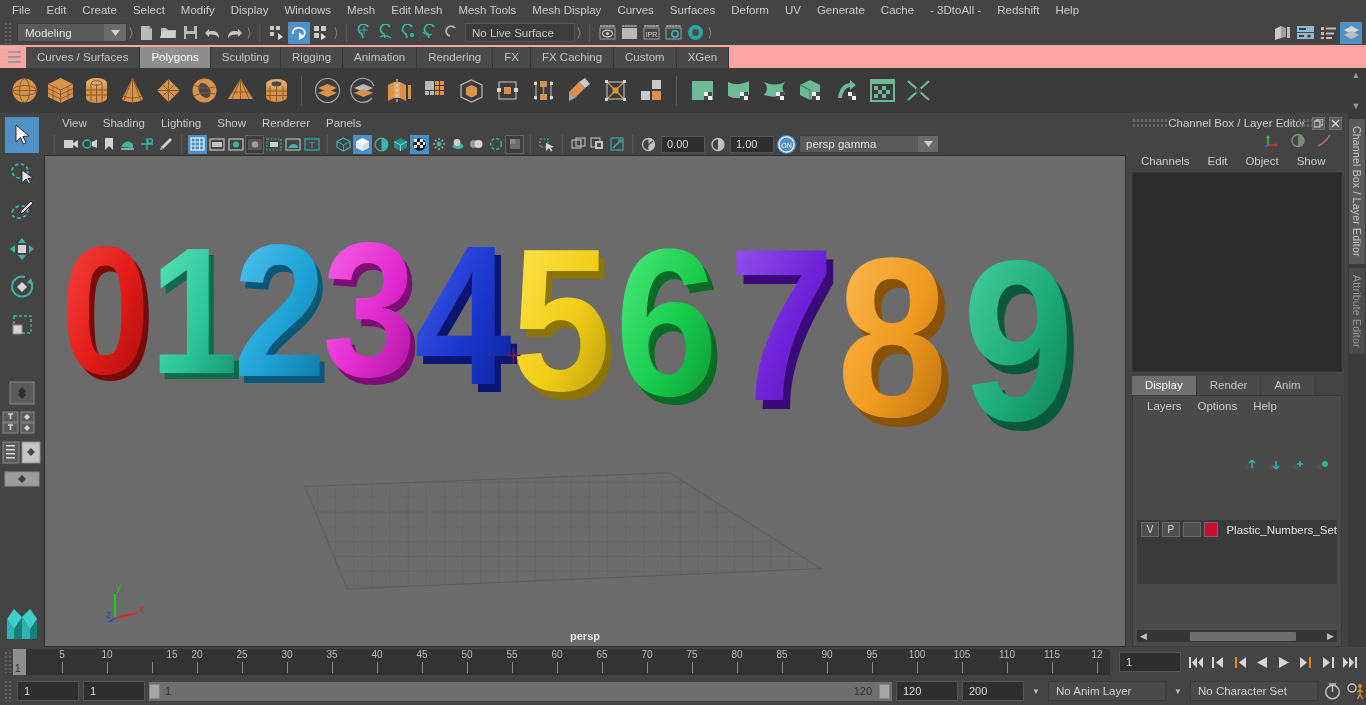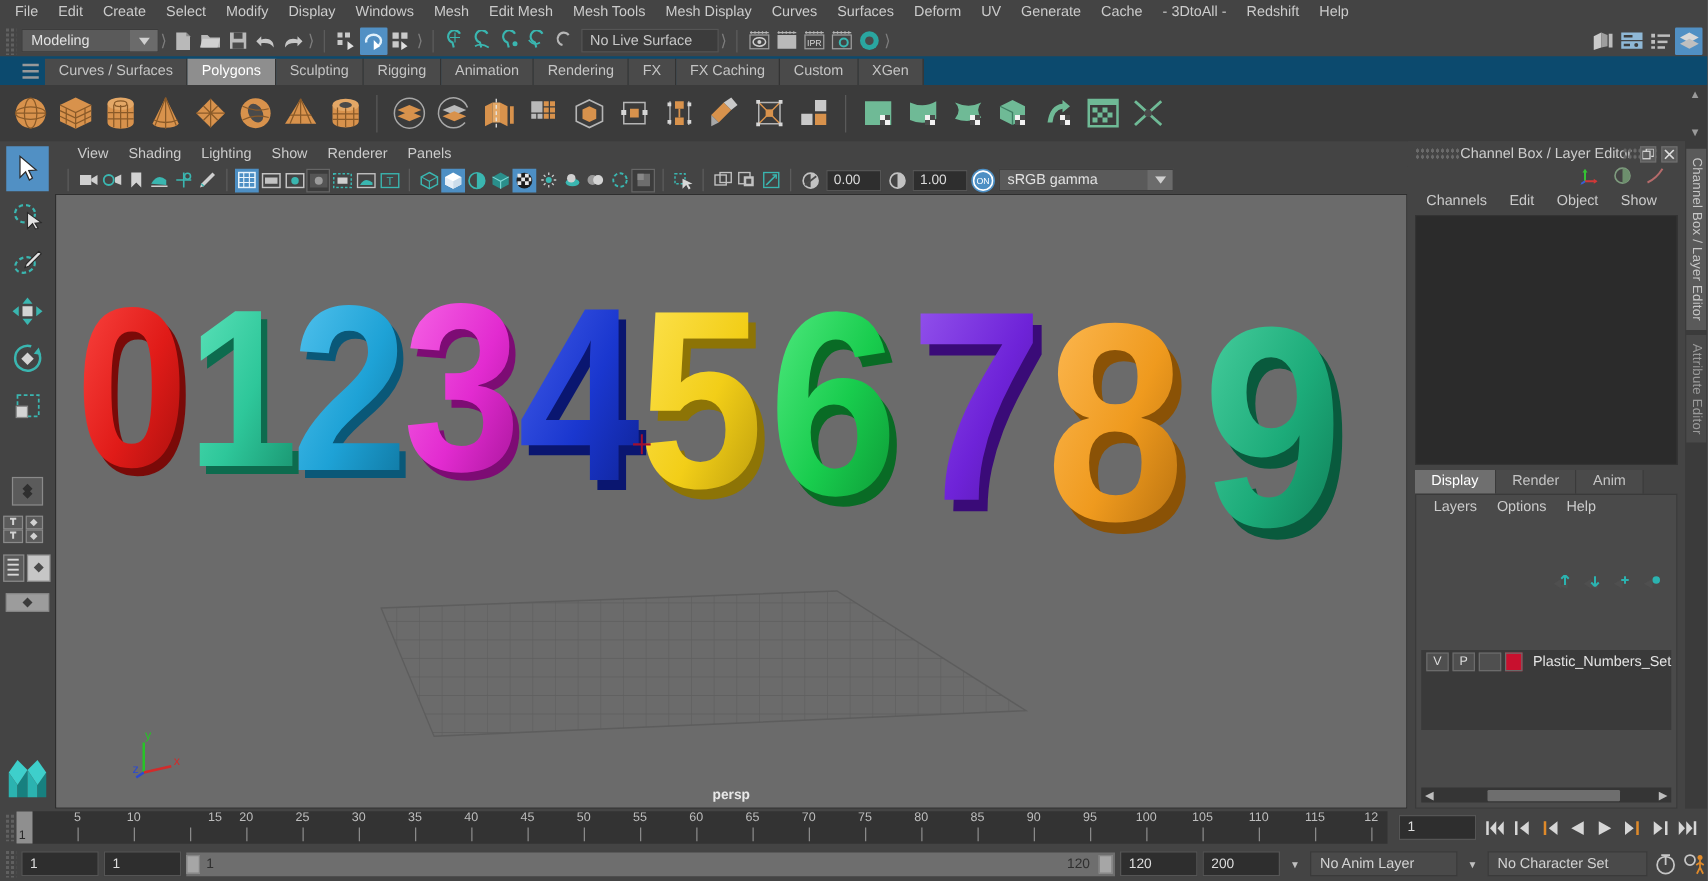--- a/index.html
+++ b/index.html
@@ -27,21 +27,21 @@
   .modesel .arrow{ width:22px; height:17px; background:#6b6b6b; display:flex; align-items:center; justify-content:center; }
   .sep{ width:1px; height:18px; background:#5c5c5c; margin:0 6px; }
   .sepdash{ width:8px; height:18px; display:flex; align-items:center; justify-content:center; color:#7d7d7d; font-size:13px; }
   .sbtn{ width:22px; height:22px; display:flex; align-items:center; justify-content:center; border-radius:1px; }
   .sbtn.on{ background:#5190c4; }
   .livesurface{ width:110px; height:19px; background:#3c3c3c; border:1px solid #555; color:#c8c8c8;
      display:flex; align-items:center; padding-left:6px; font-size:11.5px; margin-left:2px; }
   .rightstatus{ margin-left:auto; display:flex; align-items:center; padding-right:4px; gap:1px; }
 
   
-  .shelftabs{ height:23px; background:#0c4a6e; display:flex; align-items:flex-end; flex:0 0 23px; padding-left:12px; }
+  .shelftabs{ height:23px; background:#fca5a5; display:flex; align-items:flex-end; flex:0 0 23px; padding-left:2px; }
   .hamb{ width:24px; height:22px; display:flex; flex-direction:column; align-items:center; justify-content:center; gap:3px; }
   .hamb i{ display:block; width:13px; height:2px; background:#999; }
   .stab{ height:21px; line-height:21px; padding:0 11px; background:#4a4a4a; color:#c4c4c4; font-size:11.5px;
      border-right:1px solid #333; white-space:nowrap; }
   .stab.active{ background:#8e8e8e; color:#fff; }
 
   
   .shelf{ height:45px; background:#3b3b3b; display:flex; align-items:center; flex:0 0 45px; padding-left:6px; position:relative; }
   .shelficon{ width:36px; height:38px; display:flex; align-items:center; justify-content:center; }
   .vsep{ width:1px; height:30px; background:#5a5a5a; margin:0 7px; }
@@ -988,21 +988,21 @@
             </svg>
         </div>
         <div class="numfield">1.00</div>
         <div class="vbtn on" style="border-radius:50%;">
           <svg width="17" height="17" viewBox="0 0 17 17">
               <circle cx="8.5" cy="8.5" r="7.6" fill="none" stroke="#ffffff" stroke-width="1.3"></circle>
           <text x="8.5" y="11.5" font-size="7" fill="#ffffff" text-anchor="middle" font-family="Liberation Sans">ON</text>
             </svg>
         </div>
         <div class="gammasel">
-          <span>sRGB gamma</span>
+          <span>persp gamma</span>
           <div class="arrow">
             <svg width="9" height="6" viewBox="0 0 9 6">
                 <path d="M0 0 L9 0 L4.5 6 Z" fill="#cfcfcf"></path>
               </svg>
           </div>
         </div>
       </div>
 
       <div class="viewport">
         <svg width="100%" height="100%" viewBox="0 0 1072 430" preserveAspectRatio="none">

